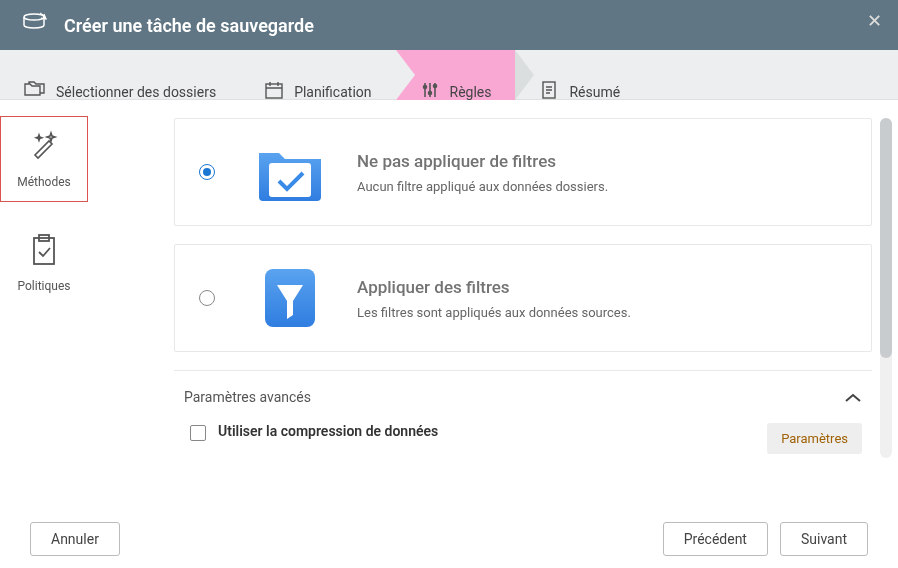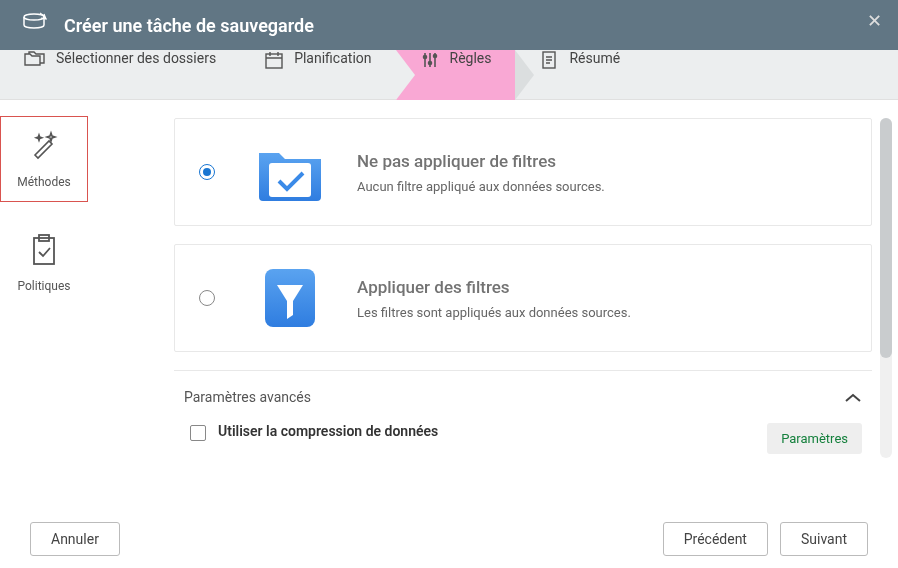--- a/index.html
+++ b/index.html
@@ -2,21 +2,21 @@
 <html><head>
 <meta charset="utf-8">
 <style>
 *{box-sizing:border-box;margin:0;padding:0;font-family:-apple-system,BlinkMacSystemFont,"Segoe UI",Roboto,Arial,sans-serif}
 body{width:898px;height:568px;background:#fff;overflow:hidden;display:flex;flex-direction:column}
 .header{background:#617684;color:#fff;height:50px;display:flex;align-items:center;padding:0 20px;position:relative}
 .header-icon{margin-right:16px}
 .header-title{font-size:18px;font-weight:600}
 .close-btn{position:absolute;right:16px;top:10px;color:#ddd;font-size:18px;cursor:pointer}
 .tabs{display:flex;background:#eceeef;height:50px;align-items:center;border-bottom:1px solid #e0e0e0}
-.tab{display:flex;align-items:flex-start;padding:0 24px;height:50px;color:#444;font-size:14px;cursor:pointer;position:relative}
+.tab{display:flex;align-items:flex-end;padding:0 24px;height:50px;color:#444;font-size:14px;cursor:pointer;position:relative}
 .tab-icon{margin-right:10px;display:flex;align-items:center}
 .tab.active{background:#f9a8d4}
 .tab.active::after{content:"";position:absolute;right:-19px;top:0;width:0;height:0;border-top:25px solid transparent;border-bottom:25px solid transparent;border-left:19px solid #dbdedf;z-index:1}
 .tab.active::before{content:"";position:absolute;left:0;top:0;width:0;height:0;border-top:25px solid transparent;border-bottom:25px solid transparent;border-left:19px solid #eceeef}
 .body{display:flex;flex:1;overflow:hidden}
 .sidebar{width:160px;padding-top:16px;display:flex;flex-direction:column;}
 .sidebar-item{width:88px;height:86px;display:flex;flex-direction:column;align-items:center;justify-content:center;cursor:pointer;margin-bottom:18px;border:1px solid transparent}
 .sidebar-item.active{border:1px solid #d9534f}
 .sidebar-item-label{font-size:12px;color:#555;margin-top:8px}
 .content{flex:1;padding:18px 0 0 4px;overflow:hidden;position:relative}
@@ -33,21 +33,21 @@
 .option-desc{color:#666;font-size:13px}
 .adv{margin-left:10px;border-top:1px solid #e8e8e8;padding:14px 10px 4px 10px}
 .adv-header{display:flex;justify-content:space-between;align-items:center;margin-bottom:14px}
 .adv-title{font-size:14px;color:#555}
 .adv-chevron{font-size:20px;color:#444}
 .adv-row{display:flex;align-items:flex-start;padding-left:6px}
 .checkbox{width:16px;height:16px;border:1px solid #888;border-radius:2px;margin-right:12px;flex-shrink:0;margin-top:2px}
 .adv-content{flex:1}
 .adv-label{font-size:14px;font-weight:600;color:#333;margin-bottom:4px}
 .adv-desc{font-size:12px;color:#777;line-height:1.4;max-width:370px}
-.param-btn{background:#eee;color:#15803d;border:none;padding:8px 14px;font-size:13px;border-radius:3px;margin-left:12px}
+.param-btn{background:#eee;color:#a16207;border:none;padding:8px 14px;font-size:13px;border-radius:3px;margin-left:12px}
 .footer{height:60px;border-top:1px solid transparent;display:flex;align-items:center;padding:0 30px;background:#fff}
 .btn{padding:8px 20px;border:1px solid #bbb;background:#fff;color:#444;font-size:14px;border-radius:3px;cursor:pointer}
 .spacer{flex:1}
 .btn+.btn{margin-left:12px}
 </style>
 </head>
 <body>
 
 <div class="header">
   <span class="header-icon">
@@ -138,21 +138,21 @@
                   <stop offset="1" stop-color="#2f7de0"></stop>
                 </linearGradient>
               </defs>
             <path d="M4 12h20l6 6h36v38a4 4 0 0 1-4 4H8a4 4 0 0 1-4-4z" fill="url(#g1)"></path>
             <rect x="14" y="22" width="42" height="34" rx="3" fill="#fff"></rect>
             <path d="M24 40l8 8 16-16" stroke="#3a8ae8" stroke-width="4" fill="none"></path>
           </svg>
         </div>
         <div class="option-text">
           <div class="option-title">Ne pas appliquer de filtres</div>
-          <div class="option-desc">Aucun filtre appliqué aux données sources.</div>
+          <div class="option-desc">Aucun filtre appliqué aux données dossiers.</div>
         </div>
       </div>
 
       <div class="option-card">
         <div class="radio"></div>
         <div class="option-icon" style="display:flex;justify-content:center">
           <svg width="54" height="62" viewBox="0 0 54 62">
             <defs>
                 <linearGradient id="g2" x1="0" y1="0" x2="0" y2="1">
                   <stop offset="0" stop-color="#5aa3f0"></stop>

